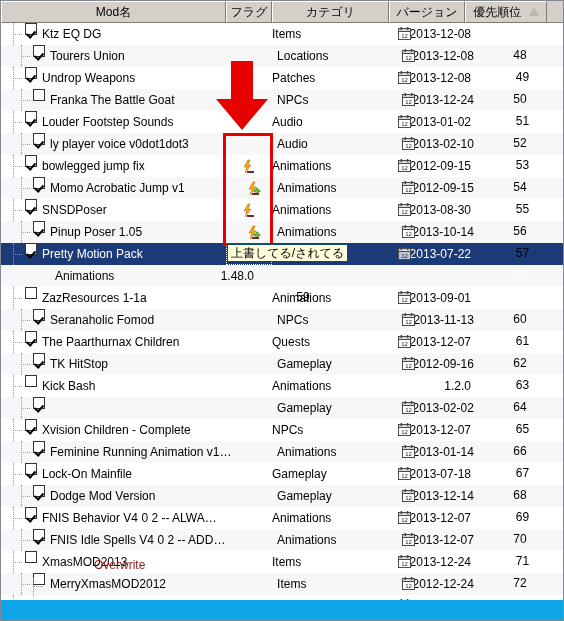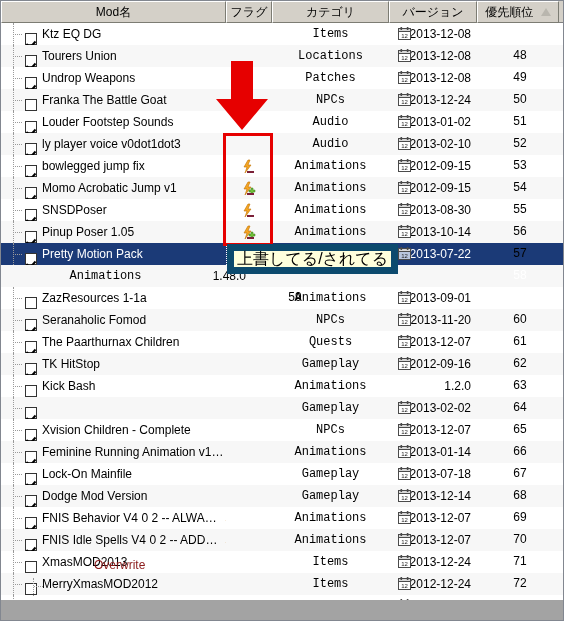--- a/index.html
+++ b/index.html
@@ -4,52 +4,52 @@
 <style>
   html,body{margin:0;padding:0;}
   body{
     width:564px;height:621px;overflow:hidden;
     background:#ffffff;
     font-family:"Liberation Sans","DejaVu Sans",sans-serif;
     font-size:11px;color:#000;
     -webkit-font-smoothing:none;
   }
   #app{position:relative;width:564px;height:621px;box-sizing:border-box;
-       border:1px solid #828790;background:#a3a3a3;overflow:hidden;}
+       border:1px solid #828790;background:#0ea5e9;overflow:hidden;}
 
   
   .hdr{display:flex;height:22px;box-sizing:border-box;
        background:#d4d0c8;border-bottom:1px solid #808080;}
   .hcell{box-sizing:border-box;height:22px;line-height:20px;text-align:center;
          background:#d4d0c8;color:#000;font-size:12px;
          border-top:1px solid #ffffff;border-left:1px solid #ffffff;
          border-right:1px solid #7c7c73;border-bottom:1px solid #7c7c73;
          overflow:hidden;white-space:nowrap;position:relative;}
   .h-mod{width:225px;}
   .h-flag{width:46px;}
   .h-cat{width:117px;}
-  .h-ver{width:88px;}
+  .h-ver{width:76px;}
   .h-pri{width:82px;}
   .sortmark{display:inline-block;margin-left:4px;position:relative;top:-1px;
             width:0;height:0;border-left:5px solid transparent;
             border-right:5px solid transparent;border-bottom:8px solid #b9b6ae;
             vertical-align:middle;}
 
   
   .body{position:relative;height:577px;overflow:hidden;background:#fff;}
   .row{display:flex;height:22px;box-sizing:border-box;align-items:center;
        background:#ffffff;}
-  .row.alt{background:#f7f7f7;}
+  .row.alt{background:#f7f7f7;padding-left:8px;}
   .row.sel{background:#1b3a77;color:#ffffff;}
 
   .c{box-sizing:border-box;height:22px;line-height:22px;overflow:hidden;
      white-space:nowrap;font-size:12px;}
-  .c-mod{width:225px;display:flex;align-items:flex-end;padding-left:2px;}
+  .c-mod{width:225px;display:flex;align-items:flex-start;padding-left:2px;}
   .c-flag{width:46px;text-align:center;position:relative;}
-  .c-cat{width:117px;text-align:center;font-family:Liberation Mono, monospace;}
+  .c-cat{width:117px;text-align:left;}
   .c-ver{width:90px;text-align:right;padding-right:8px;position:relative;}
   .c-pri{width:82px;text-align:center;margin-top:41px;}
 
   
   .tree{width:22px;height:22px;position:relative;flex:0 0 22px;}
   .tree::before{content:"";position:absolute;left:10px;top:0;bottom:0;width:0;
                 border-left:1px dotted #9a9a9a;}
   .tree::after{content:"";position:absolute;left:10px;top:11px;width:9px;height:0;
                border-top:1px dotted #9a9a9a;}
 
@@ -75,21 +75,21 @@
                border-top:1px dotted #9a9a9a;}
 
   
   .ann-arrow{position:absolute;left:212px;top:60px;width:58px;height:70px;
              pointer-events:none;}
   .ann-box{position:absolute;left:222px;top:132px;width:50px;height:113px;
            border:3px solid #e60000;box-sizing:border-box;pointer-events:none;}
 
   
   .tooltip{position:absolute;left:226px;top:243px;height:16px;line-height:16px;
-           background:#ffffdc;border:7px solid #0c4a6e;color:#000;font-size:16px;
+           background:#ffffdc;border:1px solid #0c4a6e;color:#000;font-size:12px;
            padding:0 3px;white-space:nowrap;z-index:40;}
 
   
   .focusdot{position:absolute;left:0;top:0;right:0;bottom:0;
             outline:1px dotted #ffffff;outline-offset:-1px;}
 </style>
 </head>
 <body>
 
 <div id="app">
@@ -341,21 +341,21 @@
           <span class="mname">Seranaholic Fomod</span>
         </div>
         <div class="c c-flag"></div>
         <div class="c c-cat">NPCs</div>
         <div class="c c-ver"><span class="cal"><svg width="15" height="15" viewBox="0 0 15 15">
               <rect x="1.5" y="2.5" width="12" height="11" fill="#ffffff" stroke="#4a4a4a" stroke-width="1"></rect>
               <rect x="1.5" y="2.5" width="12" height="3" fill="#d8d8d8" stroke="#4a4a4a" stroke-width="1"></rect>
               <rect x="3.5" y="1" width="1.6" height="3" fill="#4a4a4a"></rect>
               <rect x="9.8" y="1" width="1.6" height="3" fill="#4a4a4a"></rect>
               <text x="7.5" y="12" font-size="6" text-anchor="middle" fill="#222" font-family="Liberation Sans, sans-serif">12</text>
-            </svg></span><span>2013-11-20</span></div>
+            </svg></span><span>2013-11-13</span></div>
         <div class="c c-pri">61</div>
       </div>
       <div class="row">
         <div class="c c-mod">
           <span class="tree"></span>
           <span class="cb on"></span>
           <span class="mname">The Paarthurnax Children</span>
         </div>
         <div class="c c-flag"></div>
         <div class="c c-cat">Quests</div>

